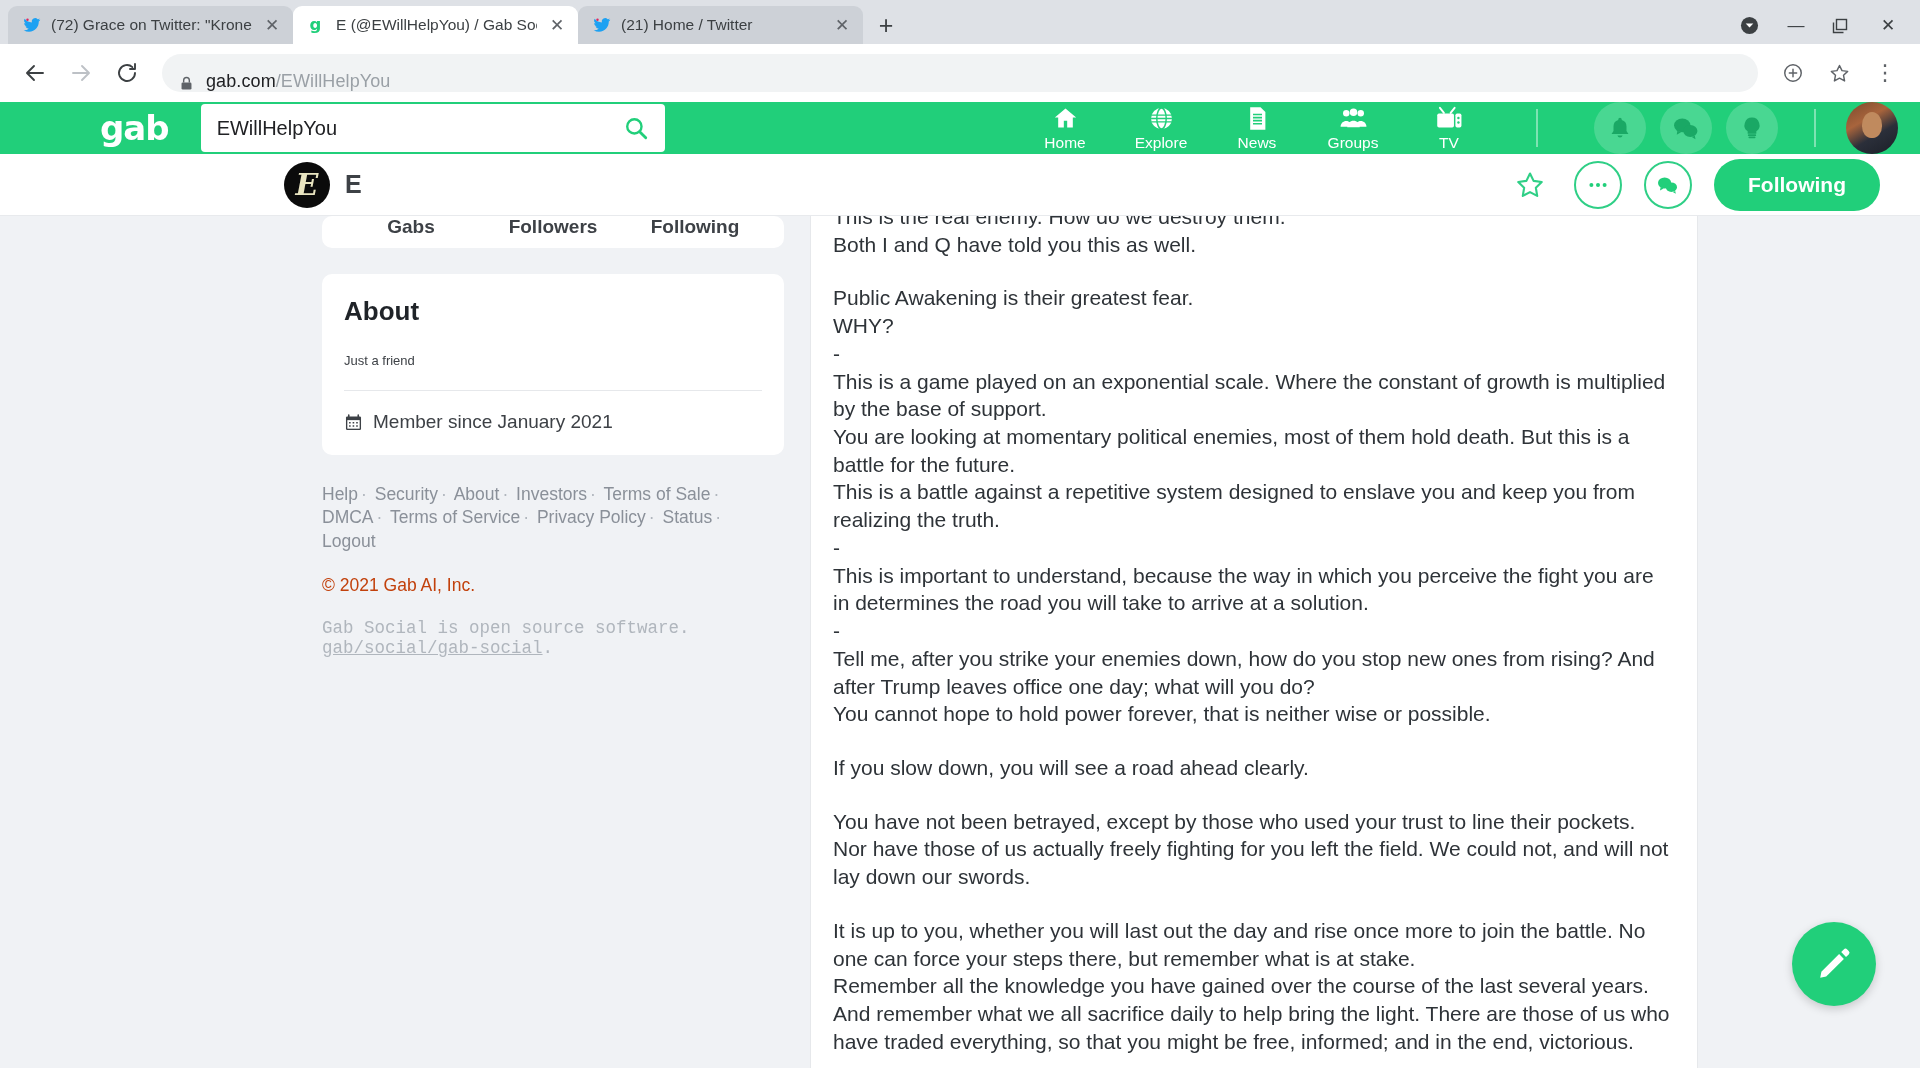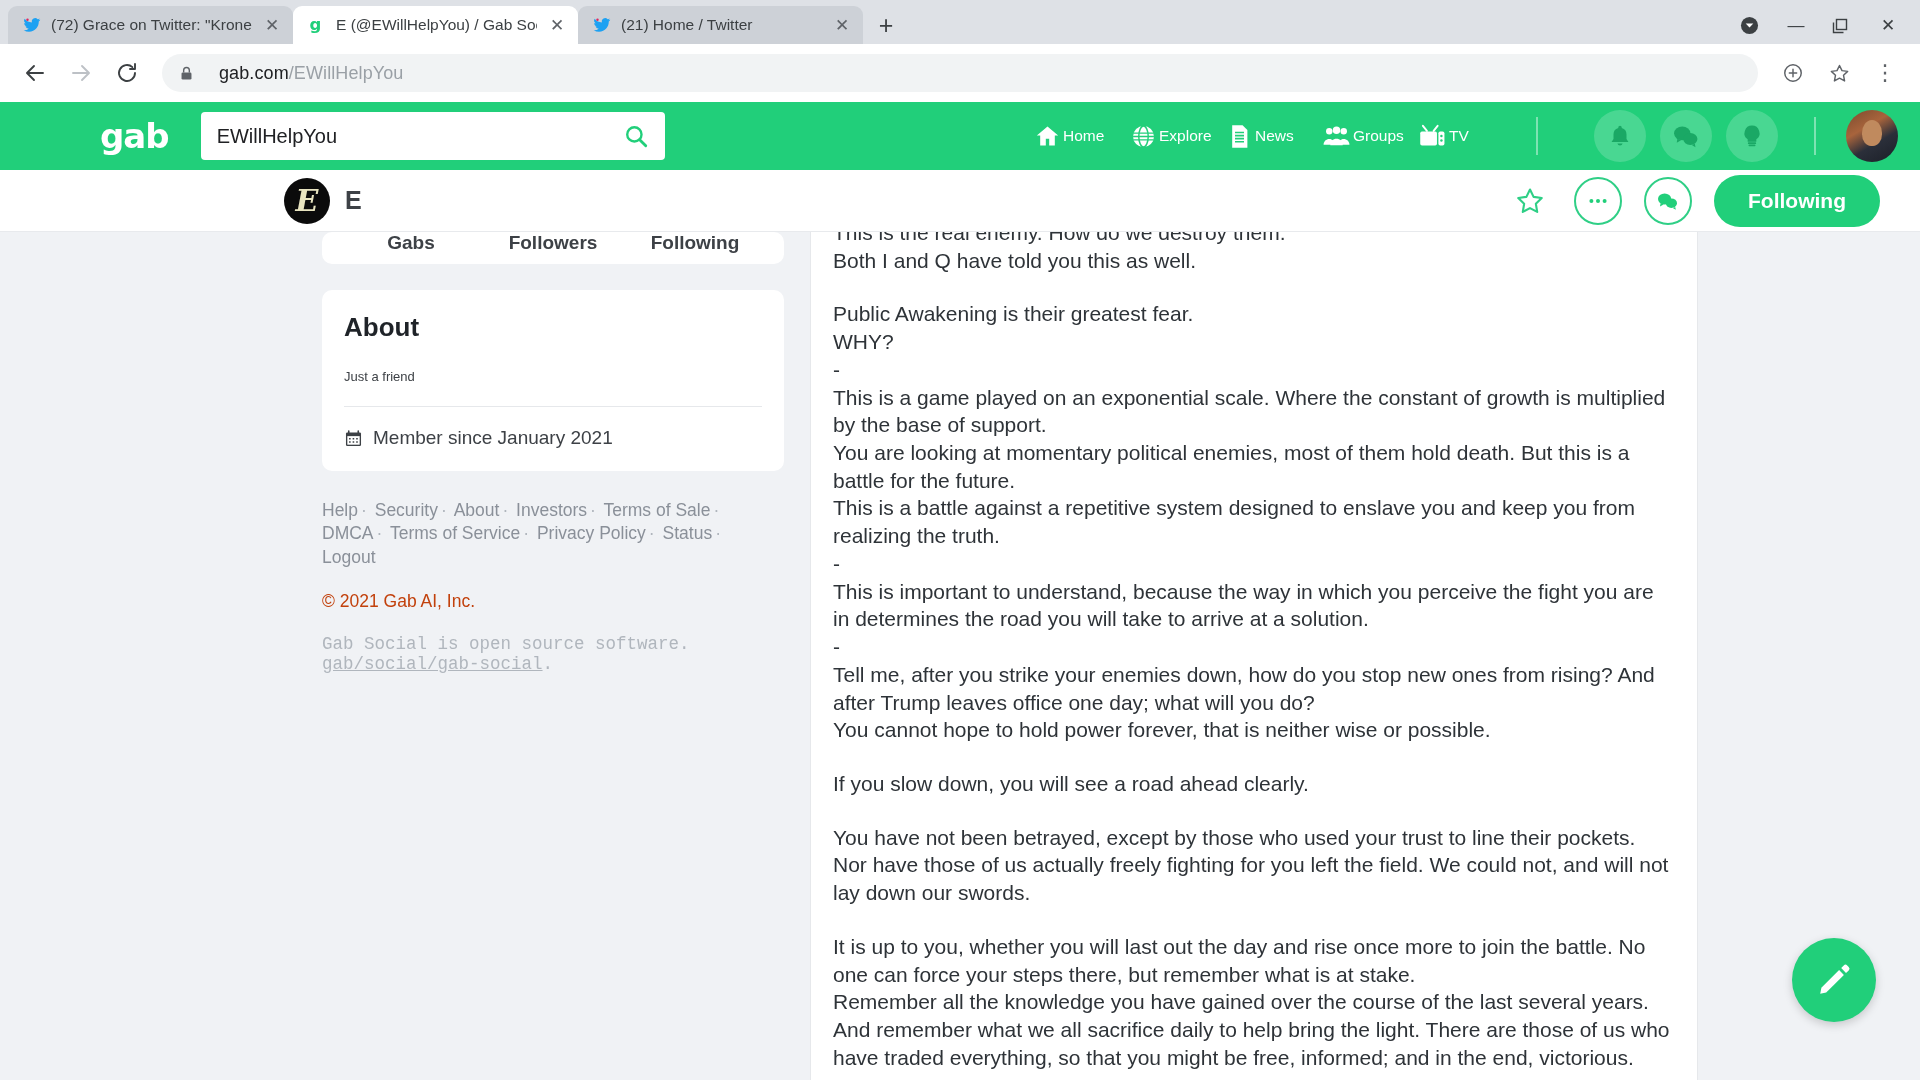--- a/index.html
+++ b/index.html
@@ -51,48 +51,48 @@
     display: flex; align-items: center; padding: 0 14px; gap: 4px;
   }
   .tb-btn {
     width: 42px; height: 42px; border-radius: 50%;
     display: flex; align-items: center; justify-content: center;
     color: #5f6368;
   }
   .omnibox {
     flex: 1; height: 38px; margin: 0 10px;
     background: #f1f3f4; border-radius: 20px;
-    display: flex; align-items: center; padding: 0 16px; gap: 24px;
+    display: flex; align-items: flex-end; padding: 0 16px; gap: 11px;
   }
   .omnibox .url { font-size: 18px; color: #9aa0a6; letter-spacing: .1px; }
   .omnibox .url b { color: #202124; font-weight: 400; }
   .tb-right { display: flex; align-items: center; gap: 4px; }
 
   
   .gab-header {
-    height: 68px; background: #21cf7a;
+    height: 52px; background: #21cf7a;
     display: flex; align-items: center; padding: 8px 22px;
   }
   .gab-logo {
     color: #fff; font-size: 34px; font-weight: 700;
     letter-spacing: -1px; margin-left: 78px; margin-right: 32px;
     font-family: "DejaVu Sans", sans-serif;
   }
   .gab-search {
     width: 464px; height: 48px; background: #fff; border-radius: 4px;
     display: flex; align-items: center; padding: 0 16px;
   }
   .gab-search input {
     flex: 1; border: 0; outline: 0; font-size: 20px;
     color: #202124; font-family: "Liberation Sans", sans-serif;
     background: transparent;
   }
   .gab-nav { display: flex; align-items: center; margin-left: auto; gap: 34px; }
   .nav-item {
-    display: flex; flex-direction: row; align-items: center;
+    display: flex; flex-direction: column; align-items: center;
     color: #fff; width: 62px; gap: 2px;
   }
   .nav-item .nav-label { font-size: 15.5px; }
   .gab-divider { width: 2px; height: 38px; background: rgba(255,255,255,.42); margin: 0 22px; }
   .hdr-round {
     width: 52px; height: 52px; border-radius: 50%;
     background: rgba(255,255,255,.18);
     display: flex; align-items: center; justify-content: center;
     margin-right: 14px;
   }

